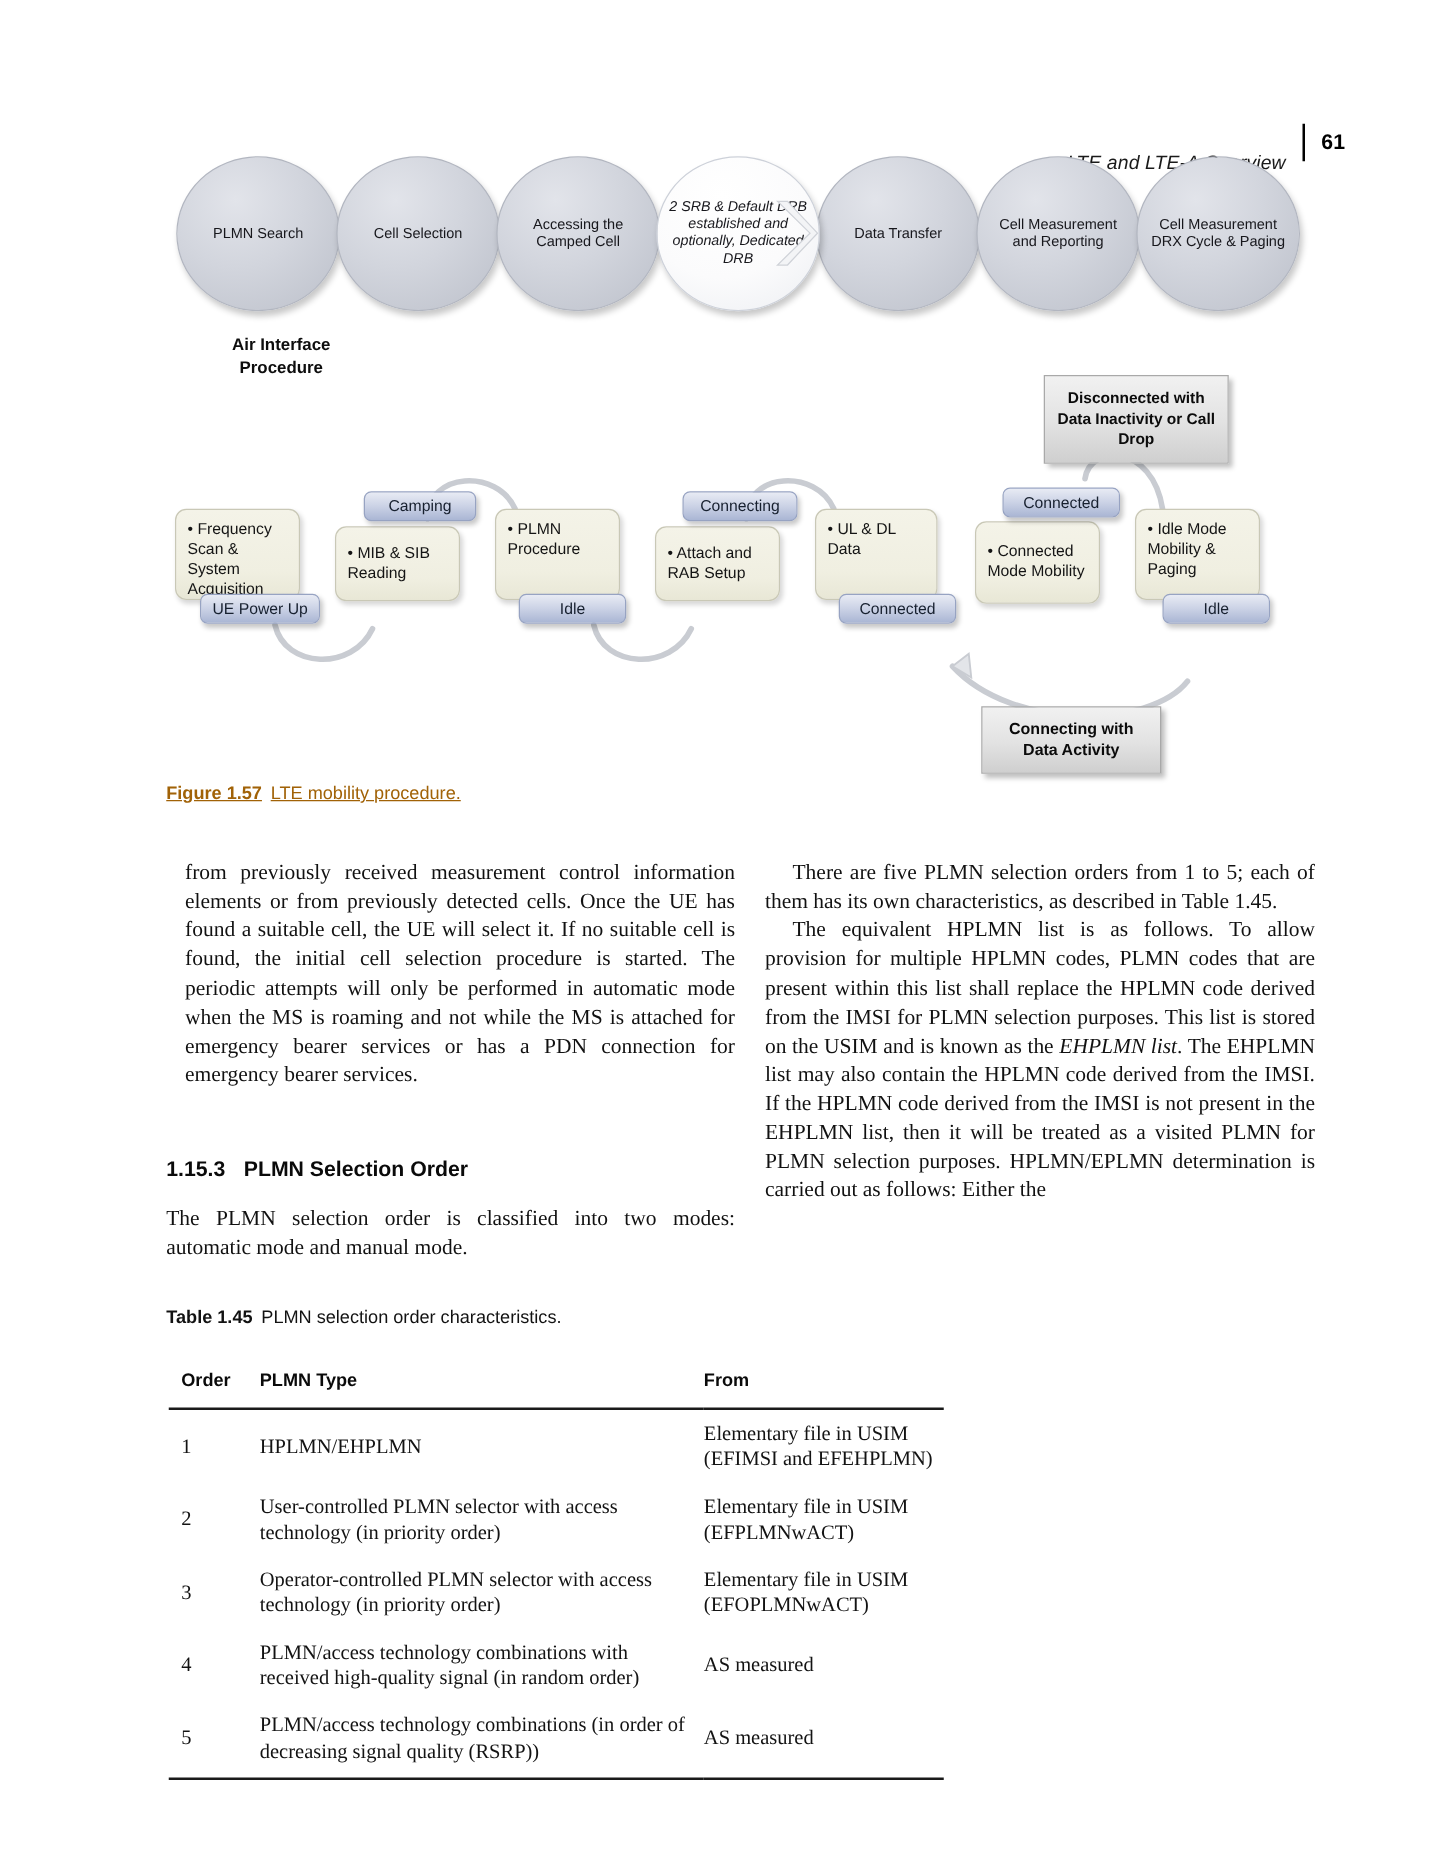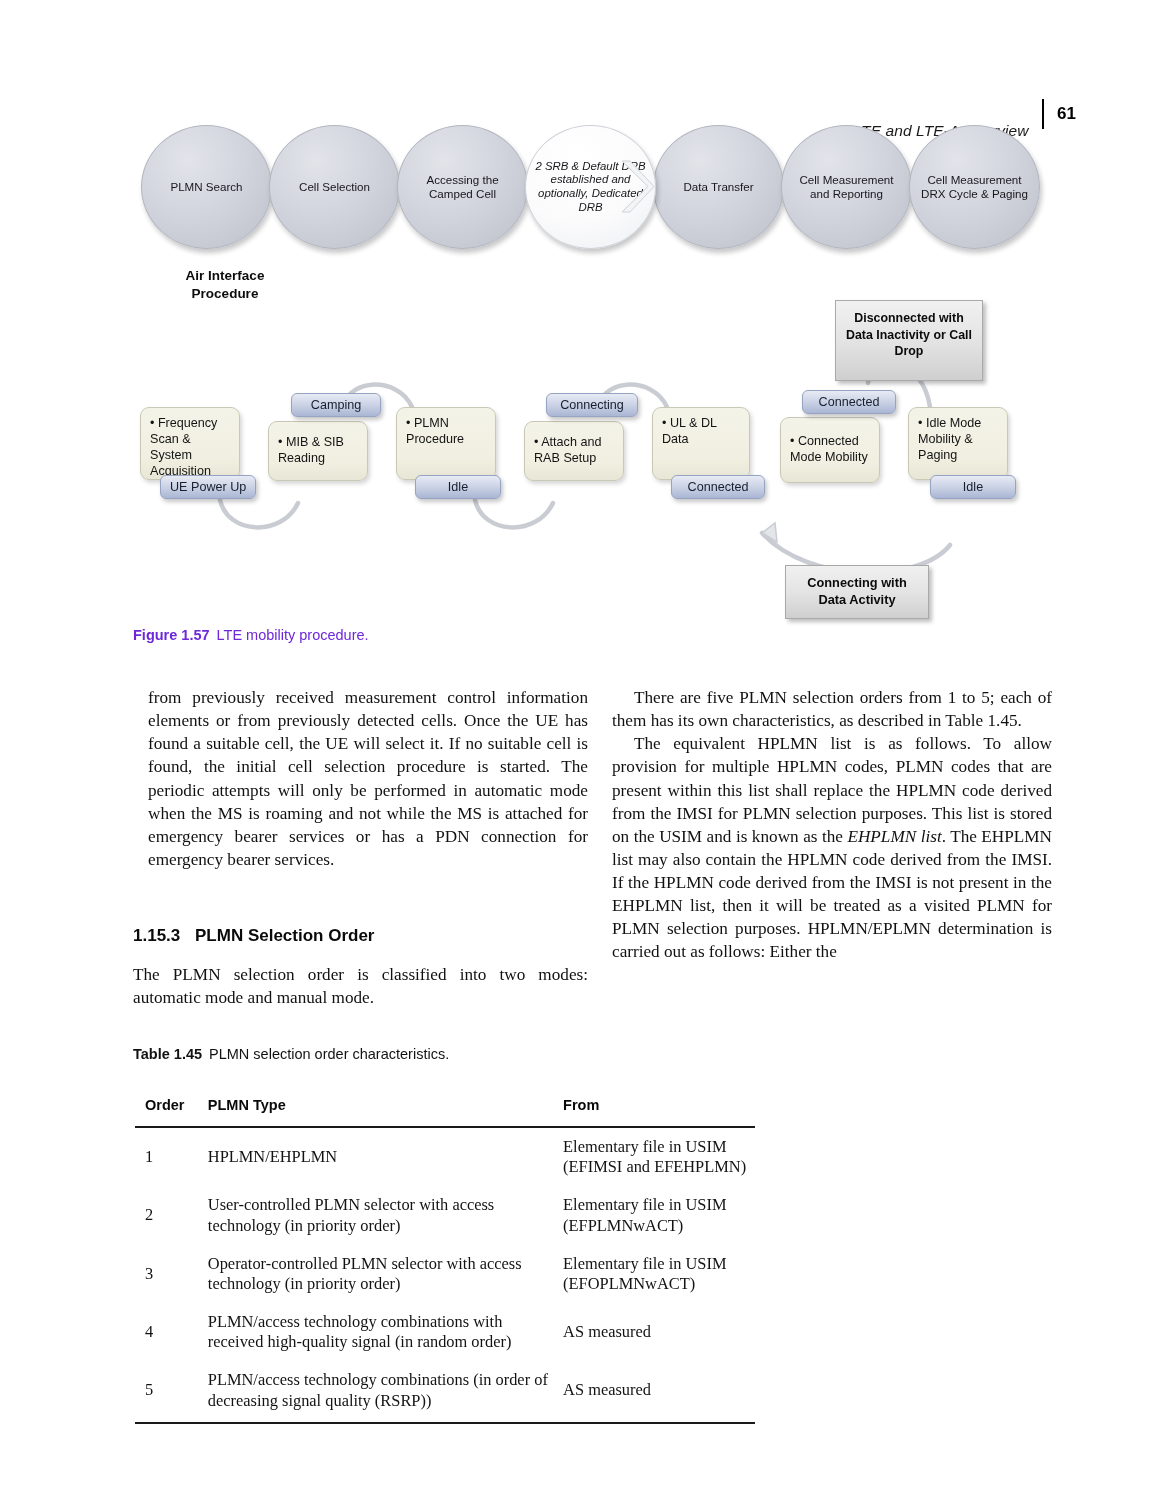--- a/index.html
+++ b/index.html
@@ -55,21 +55,21 @@
   
   .airlabel{
     position:absolute;left:30px;top:142px;
     font-family:"Liberation Sans", sans-serif;font-weight:bold;font-size:13.5px;
     color:#0d0d0d;line-height:1.35;text-align:center;width:130px;
   }
 
   
   .callout{
     position:absolute;left:705px;top:175px;width:134px;
-    padding:9px 6px 20px;
+    padding:9px 6px 10px;
     background:linear-gradient(to bottom,#f1f1f1 0%,#e2e2e2 55%,#cfcfcf 100%);
     border:1px solid #a9a9a9;
     box-shadow:3px 3px 4px rgba(0,0,0,.25);
     font-family:"Liberation Sans", sans-serif;font-weight:bold;font-size:12.4px;
     text-align:center;line-height:1.35;color:#0b0b0b;
   }
   .callout2{
     position:absolute;left:655px;top:440px;width:130px;
     padding:8px 6px 9px;
     background:linear-gradient(to bottom,#f1f1f1 0%,#e2e2e2 55%,#cfcfcf 100%);
@@ -93,21 +93,21 @@
     box-shadow:2px 3px 4px rgba(0,0,0,.22);
     font-family:"Liberation Sans", sans-serif;font-size:12.6px;color:#17202f;
     text-align:center;padding:4px 9px;box-sizing:border-box;z-index:6;
     white-space:nowrap;
   }
   .arcs{position:absolute;left:0;top:0;width:910px;height:490px;pointer-events:none;}
 
   
   .figcap{
     position:absolute;left:133px;top:627px;
-    font-family:"Liberation Sans", sans-serif;font-size:14.5px;color:#6d28d9;
+    font-family:"Liberation Sans", sans-serif;font-size:14.5px;color:#a16207;text-decoration:underline;
   }
   .figcap b{font-weight:bold;}
   .figcap .sp{display:inline-block;width:7px;}
 
   
   .col{position:absolute;width:440px;
     font-family:"Liberation Serif", serif;font-size:17.2px;line-height:1.345;
     color:#111;text-align:justify;}
   .col.left{left:148px;top:686px;}
   .col.right{left:612px;top:686px;}

